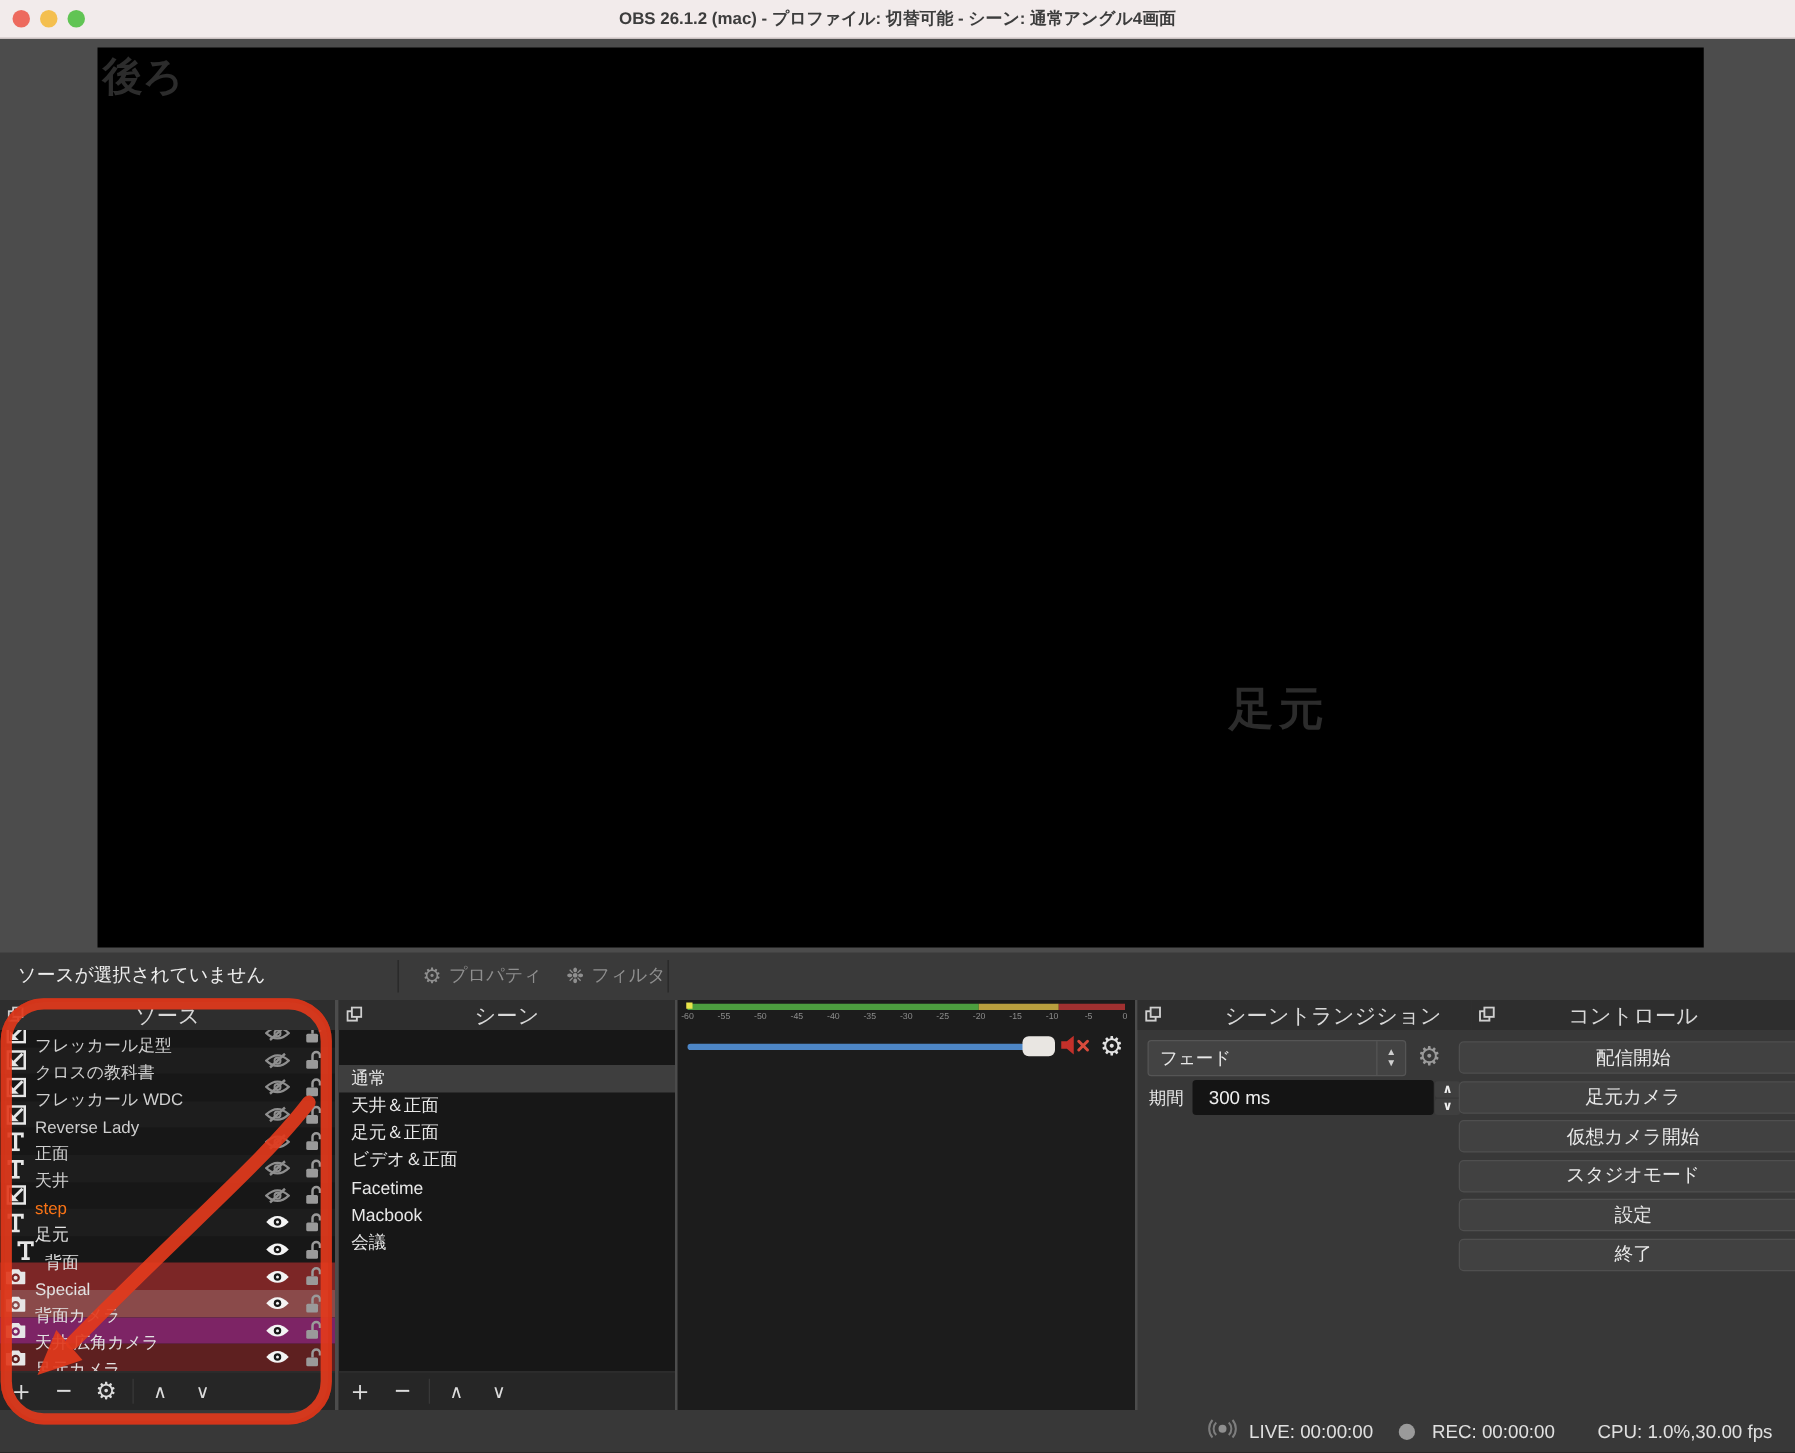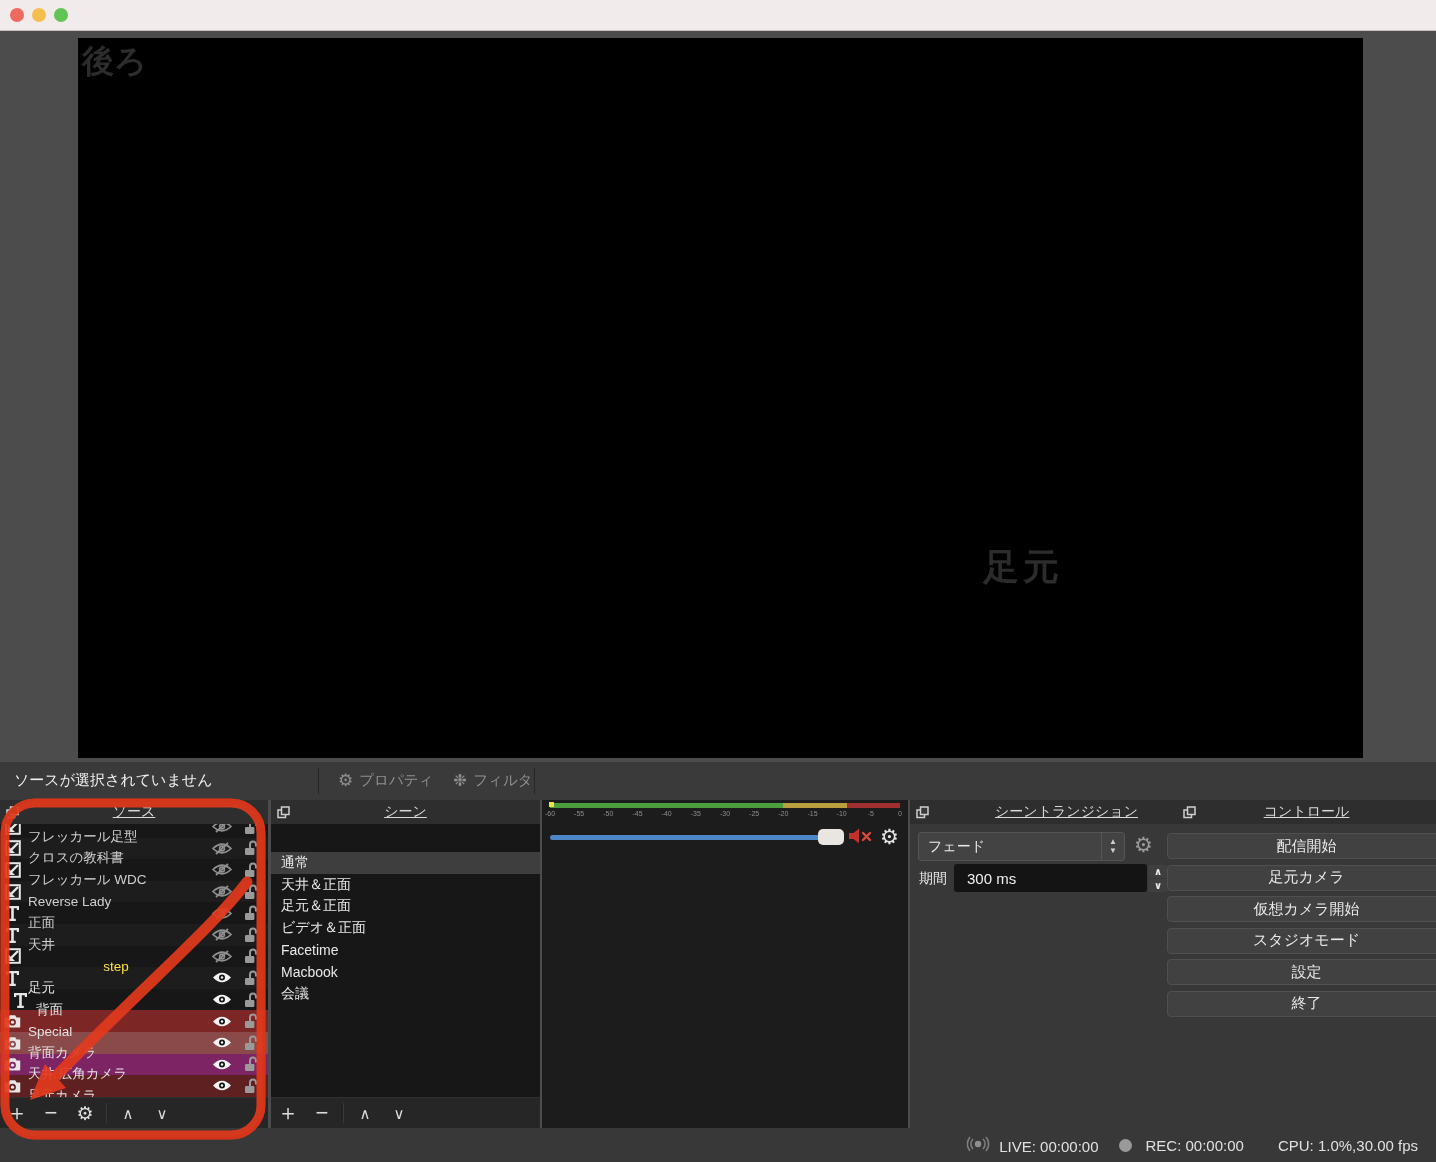--- a/index.html
+++ b/index.html
@@ -22,21 +22,21 @@
   .selbar{position:absolute;left:0;top:762px;width:100%;height:38px;background:#3a3a3a;}
   .sel-msg{position:absolute;left:14px;top:9px;font-size:15px;color:#efefef;}
   .vdiv{position:absolute;top:6px;width:1px;height:26px;background:#262626;}
   .selbtn{position:absolute;top:8px;display:flex;align-items:center;gap:6px;color:#8f8f8f;font-size:14.5px;}
   .selbtn .g{font-size:17px;line-height:1;}
   
   .docks{position:absolute;left:0;top:800px;width:1436px;height:328px;background:#4c4c4c;}
   .dock{position:absolute;top:0;height:328px;background:#171717;display:flex;flex-direction:column;}
   .dock-h{height:24px;min-height:24px;background:#2e2e2e;position:relative;
           display:flex;align-items:center;justify-content:center;}
-  .dock-h .dtitle{font-size:14px;color:#d8d8d8;text-decoration:underline;}
+  .dock-h .dtitle{font-size:17px;color:#d8d8d8;}
   .popout{position:absolute;left:6px;top:5px;}
   .d-sources{left:0;width:268px;}
   .d-scenes{left:271px;width:269px;}
   .d-mixer{left:542px;width:366px;background:#1c1c1c;}
   .d-trans{left:910px;width:313px;background:#383838;}
   .d-controls{left:1177px;width:259px;background:#383838;}
   
   .list{flex:1;overflow:hidden;position:relative;}
   .src-row{height:21.6px;display:flex;align-items:center;padding:0 6px 0 4px;gap:7px;}
   .src-row .lbl{font-size:13.5px;color:#e2e2e2;flex:1;white-space:nowrap;overflow:hidden;margin-top:20px;}
@@ -81,37 +81,38 @@
                 color:#eee;font-size:10px;font-weight:bold;border-radius:2px;margin:0.5px 0;}
   
   .ctl-body{padding-top:9px;display:flex;flex-direction:column;align-items:center;gap:5.5px;}
   .ctl-btn{width:279px;height:26px;background:#414141;border:1px solid #4f4f4f;border-radius:4px;
            color:#eaeaea;font-size:15px;display:flex;align-items:center;justify-content:center;
            font-family:inherit;}
   
   .statusbar{position:absolute;left:0;top:1128px;width:100%;height:34px;background:#383838;
              display:flex;align-items:center;justify-content:flex-end;padding-right:14px;box-sizing:border-box;
              color:#e0e0e0;font-size:15px;}
-  .sb-item{margin-left:14px;display:flex;align-items:flex-end;gap:8px;}
+  .sb-item{margin-left:14px;display:flex;align-items:center;gap:8px;}
   .sb-cpu{margin-left:34px;margin-right:4px;}
   .sb-dot{width:13px;height:13px;border-radius:50%;background:#9a9a9a;margin-left:20px;}
   
   .annot{position:absolute;left:0;top:0;pointer-events:none;}
 </style>
 </head>
 <body>
 
 <div class="app">
 
   <div class="titlebar">
     <div class="lights">
       <div class="light red"></div>
       <div class="light yellow"></div>
       <div class="light green"></div>
     </div>
+    <div class="title-text">OBS 26.1.2 (mac) - プロファイル: 切替可能 - シーン: 通常アングル4画面</div>
   </div>
 
   <div class="preview">
     <div class="pv-label pv-back">後ろ</div>
     <div class="pv-label pv-feet">足元</div>
   </div>
 
   <div class="selbar">
     <div class="sel-msg">ソースが選択されていません</div>
     <div class="vdiv" style="left:318px"></div>
@@ -274,21 +275,21 @@
             </span>
           </div>
           <div class="src-row" style="background: transparent;">
             <span class="ic">
               <svg width="16" height="16" viewBox="0 0 16 16">
                 <rect x="1.2" y="1.2" width="13.6" height="13.6" fill="none" stroke="#e6e6e6" stroke-width="2"></rect>
                 <path d="M13 3 L4 12" stroke="#e6e6e6" stroke-width="2.4"></path>
                 <path d="M3 13 L10 13 L3 6 Z" fill="#e6e6e6"></path>
               </svg>
             </span>
-            <span class="lbl" style="color: #fde047; text-align: center;">step</span>
+            <span class="lbl" style="color: #f97316;">step</span>
             <span class="eye">
               <svg width="20" height="13" viewBox="0 0 20 13">
                 <path d="M1 6.5 Q10 -2 19 6.5 Q10 15 1 6.5 Z" fill="none" stroke="#8f8f8f" stroke-width="1.7"></path>
                 <circle cx="10" cy="6.5" r="2.4" fill="none" stroke="#8f8f8f" stroke-width="1.6"></circle>
                 <line x1="4" y1="12" x2="16" y2="1" stroke="#8f8f8f" stroke-width="1.9"></line>
               </svg>
             </span>
             <span class="lock">
               <svg width="14" height="16" viewBox="0 0 14 16">
                 <path d="M6 8 V4.6 a3 3 0 0 1 6 0 V6.4" fill="none" stroke="#9a9a9a" stroke-width="2"></path>

